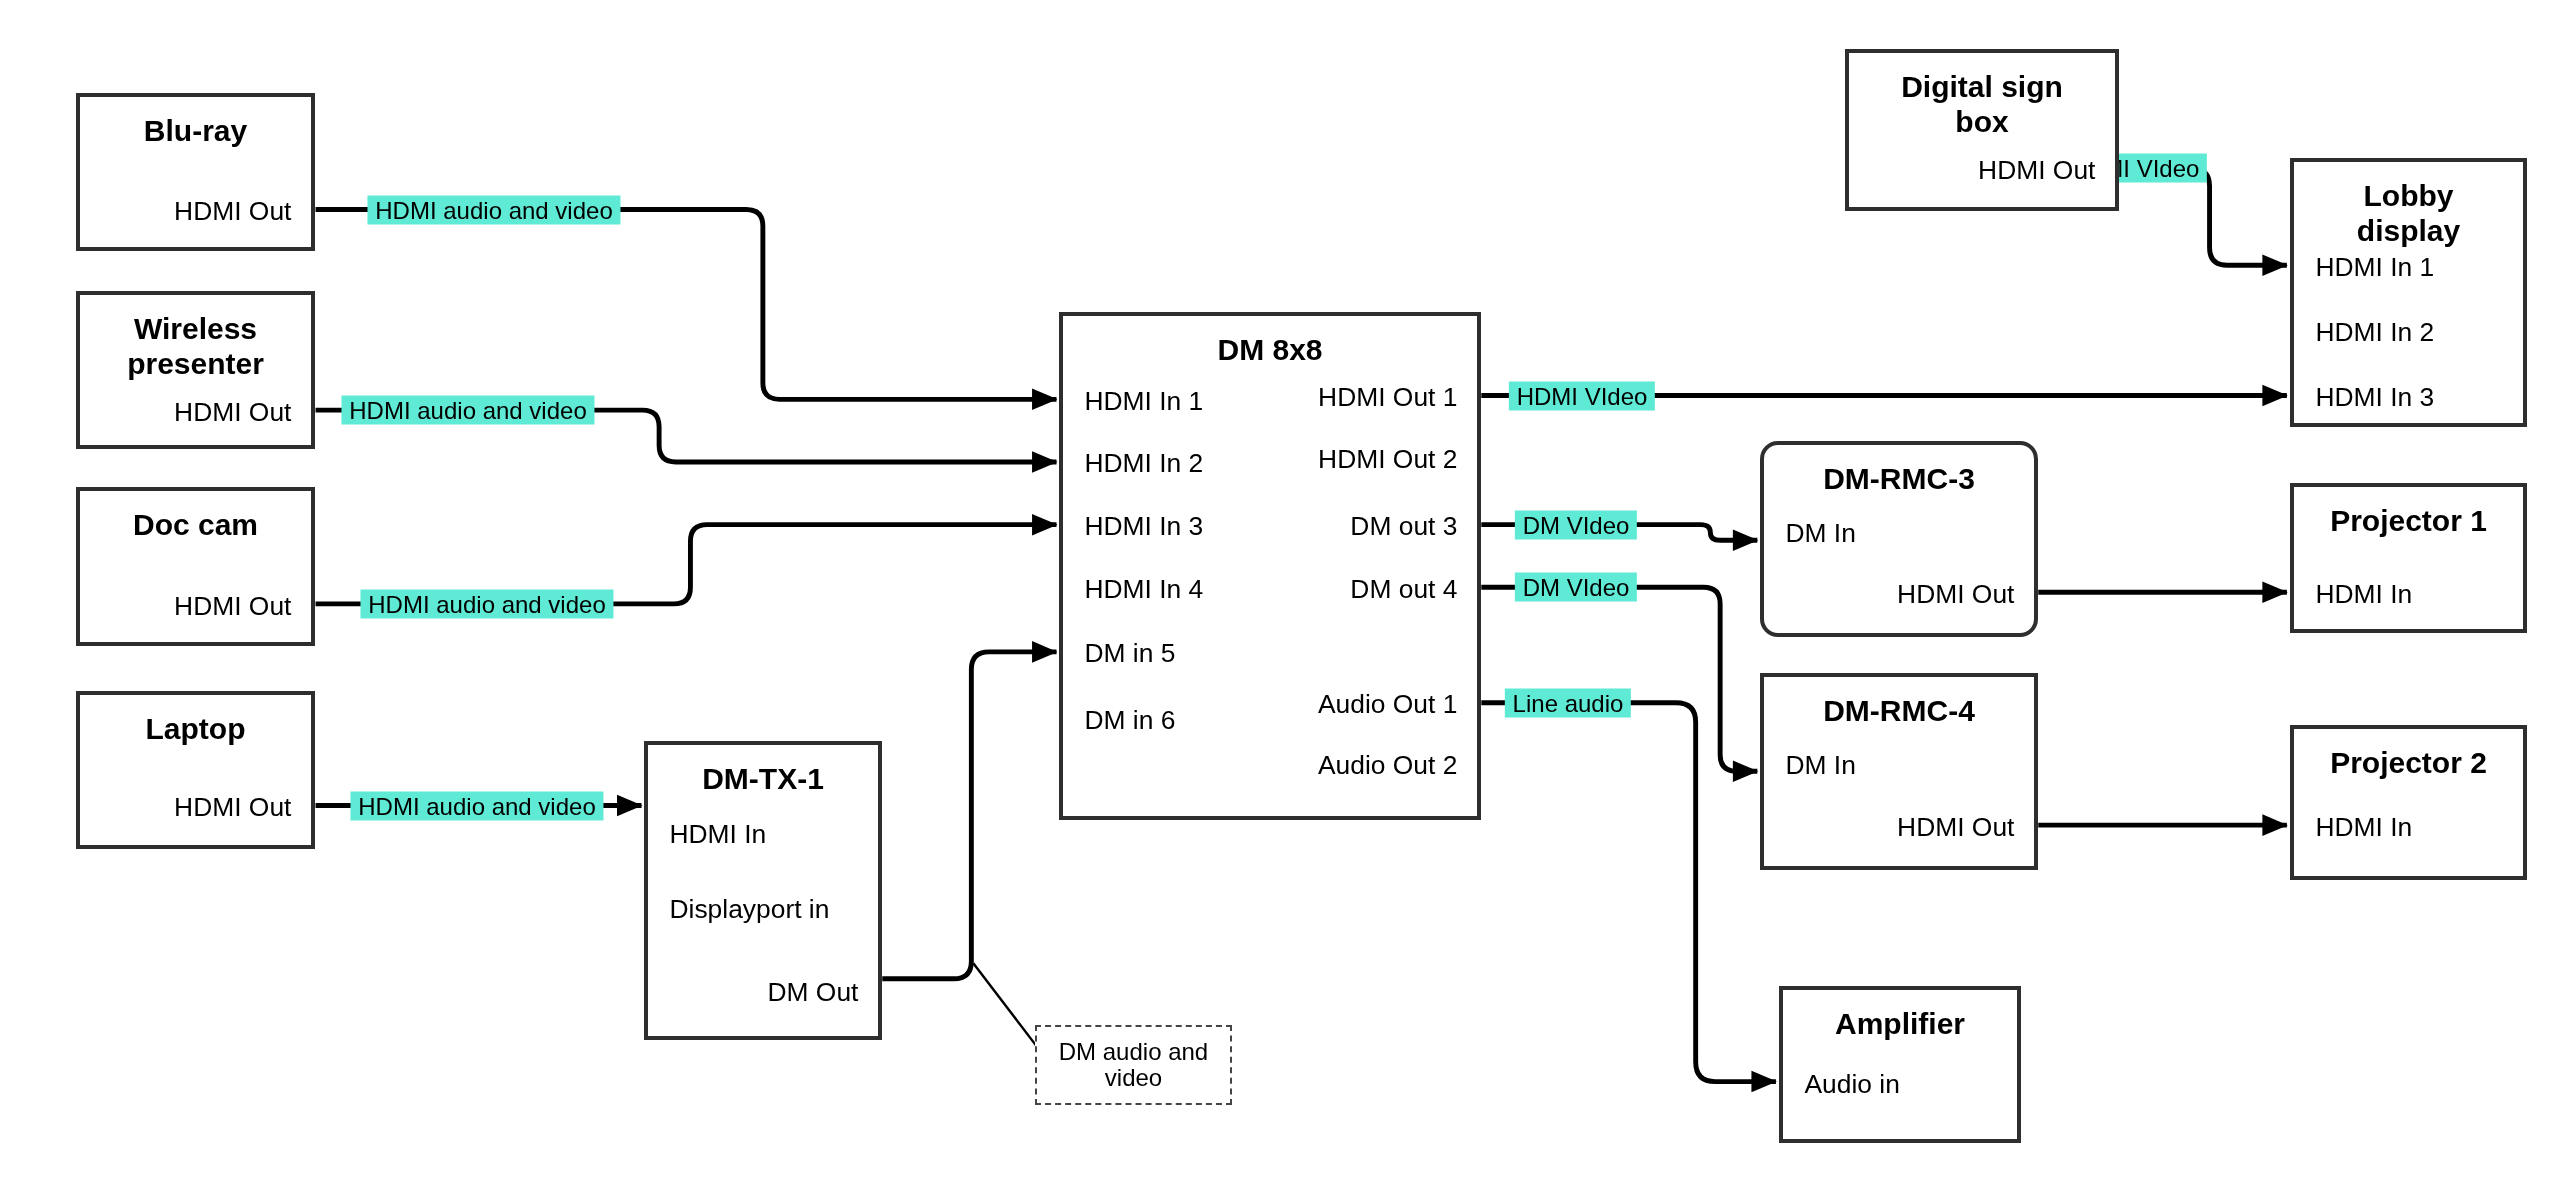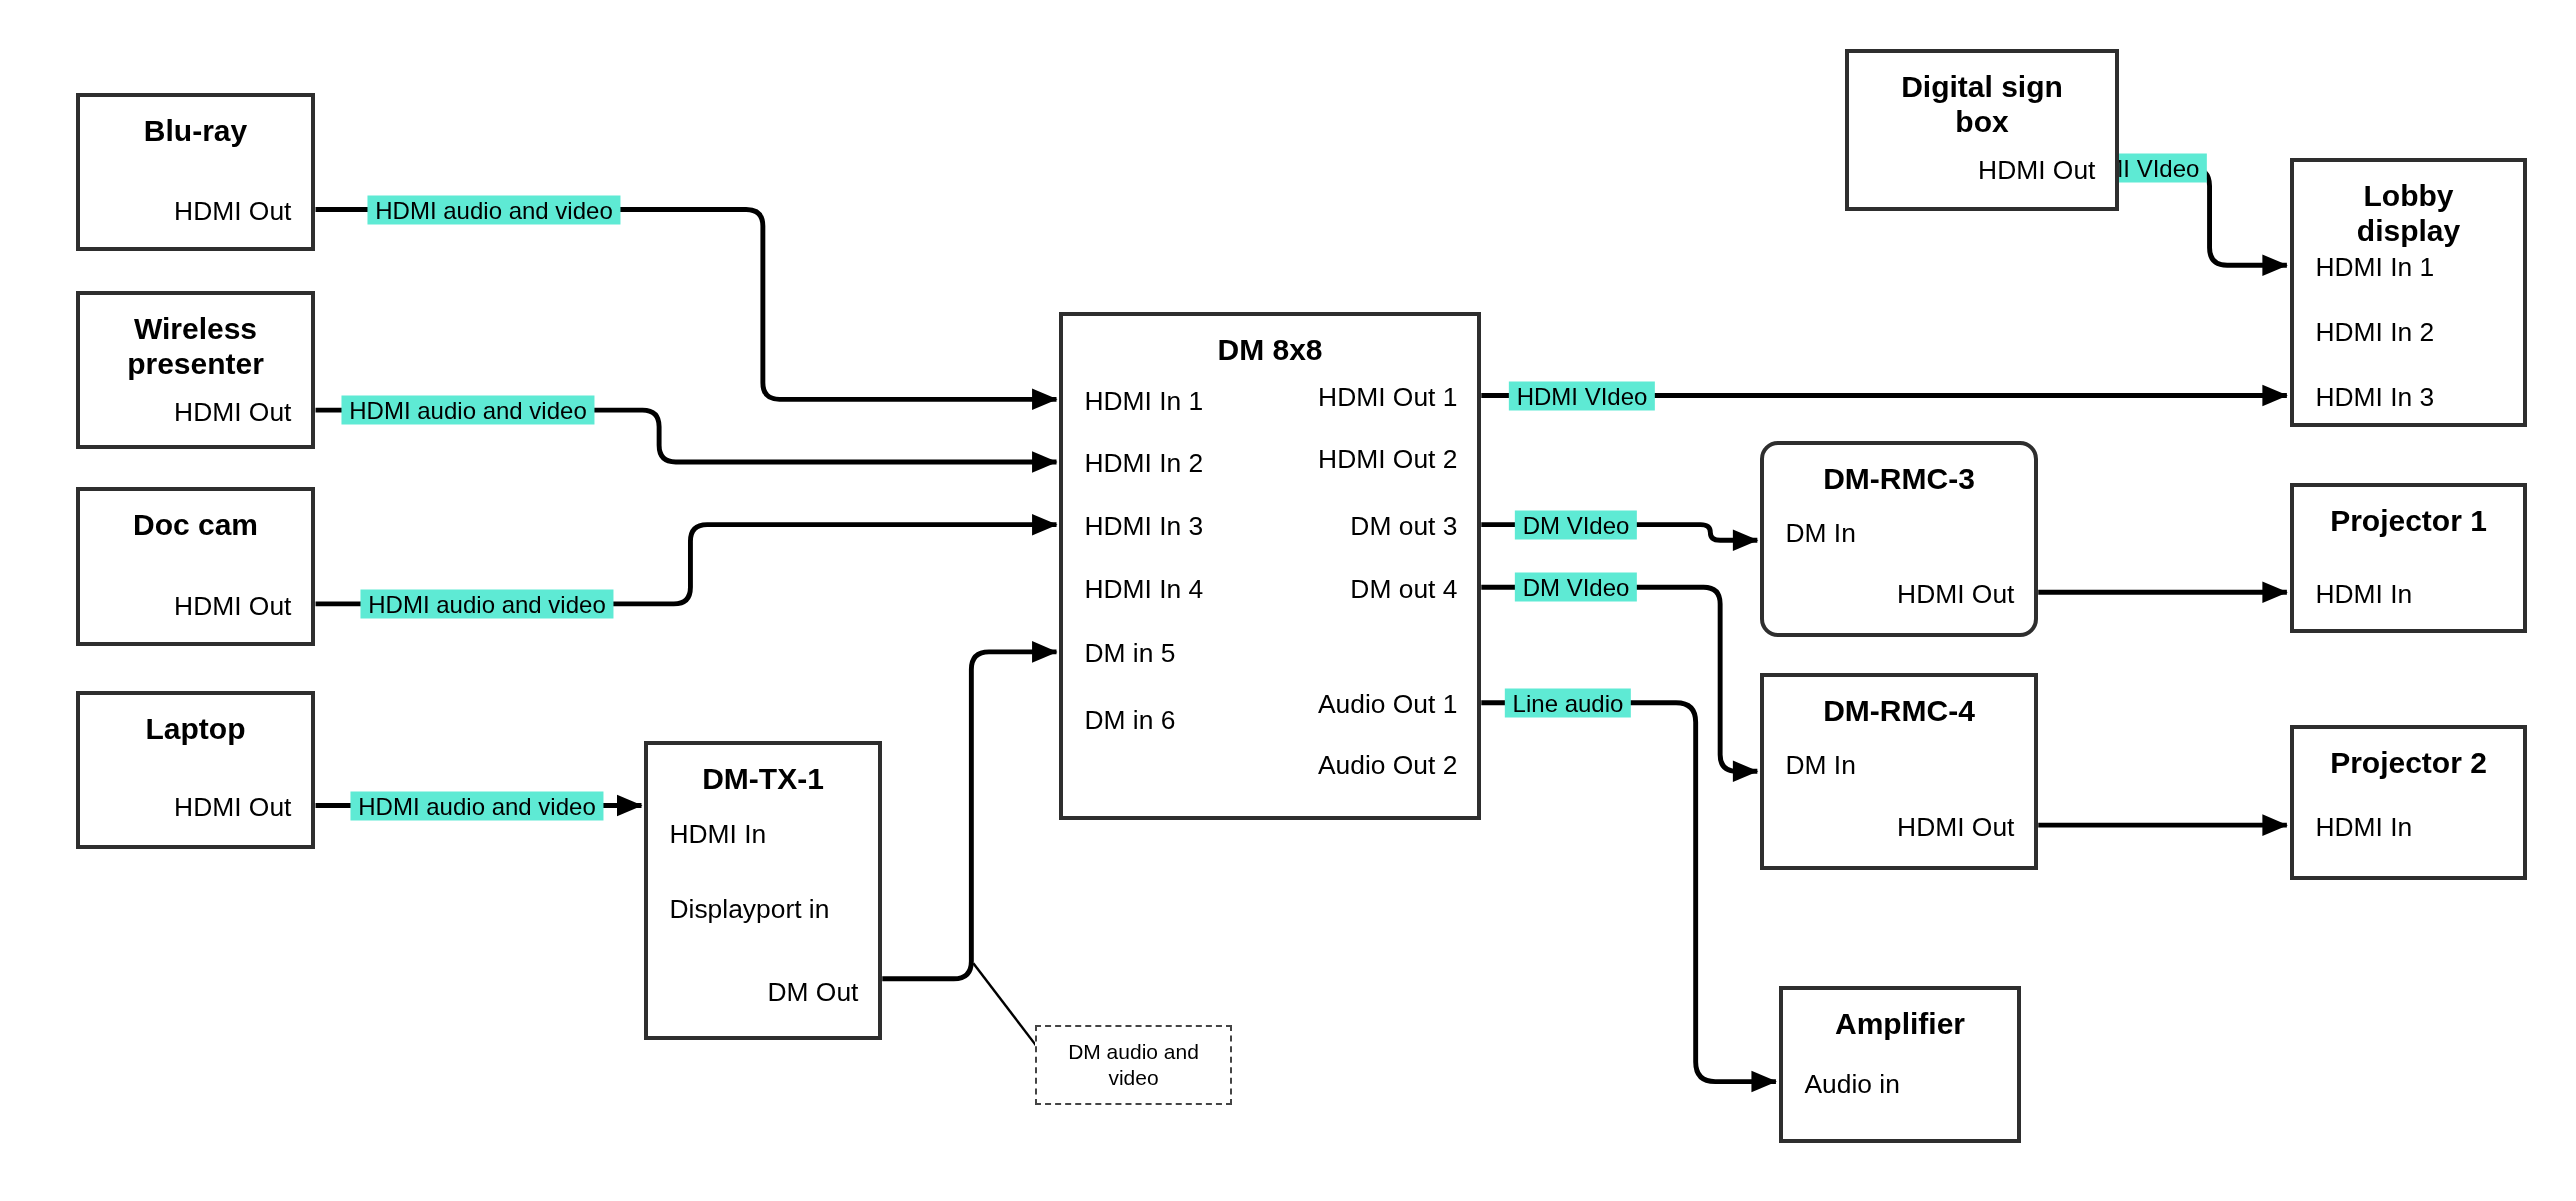--- a/index.html
+++ b/index.html
@@ -23,21 +23,21 @@
   }
   .port{
     position:absolute;transform:translateY(-50%);font-size:26.4px;line-height:29px;white-space:nowrap;
   }
   .port.left{left:21.5px;}
   .port.right{right:19.6px;}
   .note{
     position:absolute;left:1035px;top:1025px;width:197px;height:80px;box-sizing:border-box;
     border:2px dashed #444;background:#ffffff;z-index:2;
     display:flex;align-items:center;justify-content:center;text-align:center;
-    font-size:21px;line-height:26.4px;padding:2px 13.7px;
+    font-size:24px;line-height:26.4px;padding:2px 13.7px;
   }
 </style>
 </head>
 <body>
 
 <div class="canvas">
   <svg class="wires" id="wires" width="2576" height="1201" viewBox="0 0 2631 1227">
     <defs>
       <marker id="arrowhead" markerUnits="userSpaceOnUse" markerWidth="30" markerHeight="26" refX="27" refY="13" orient="auto">
         <path d="M2,2 L28,13 L2,24 Z" fill="#000000"></path>

